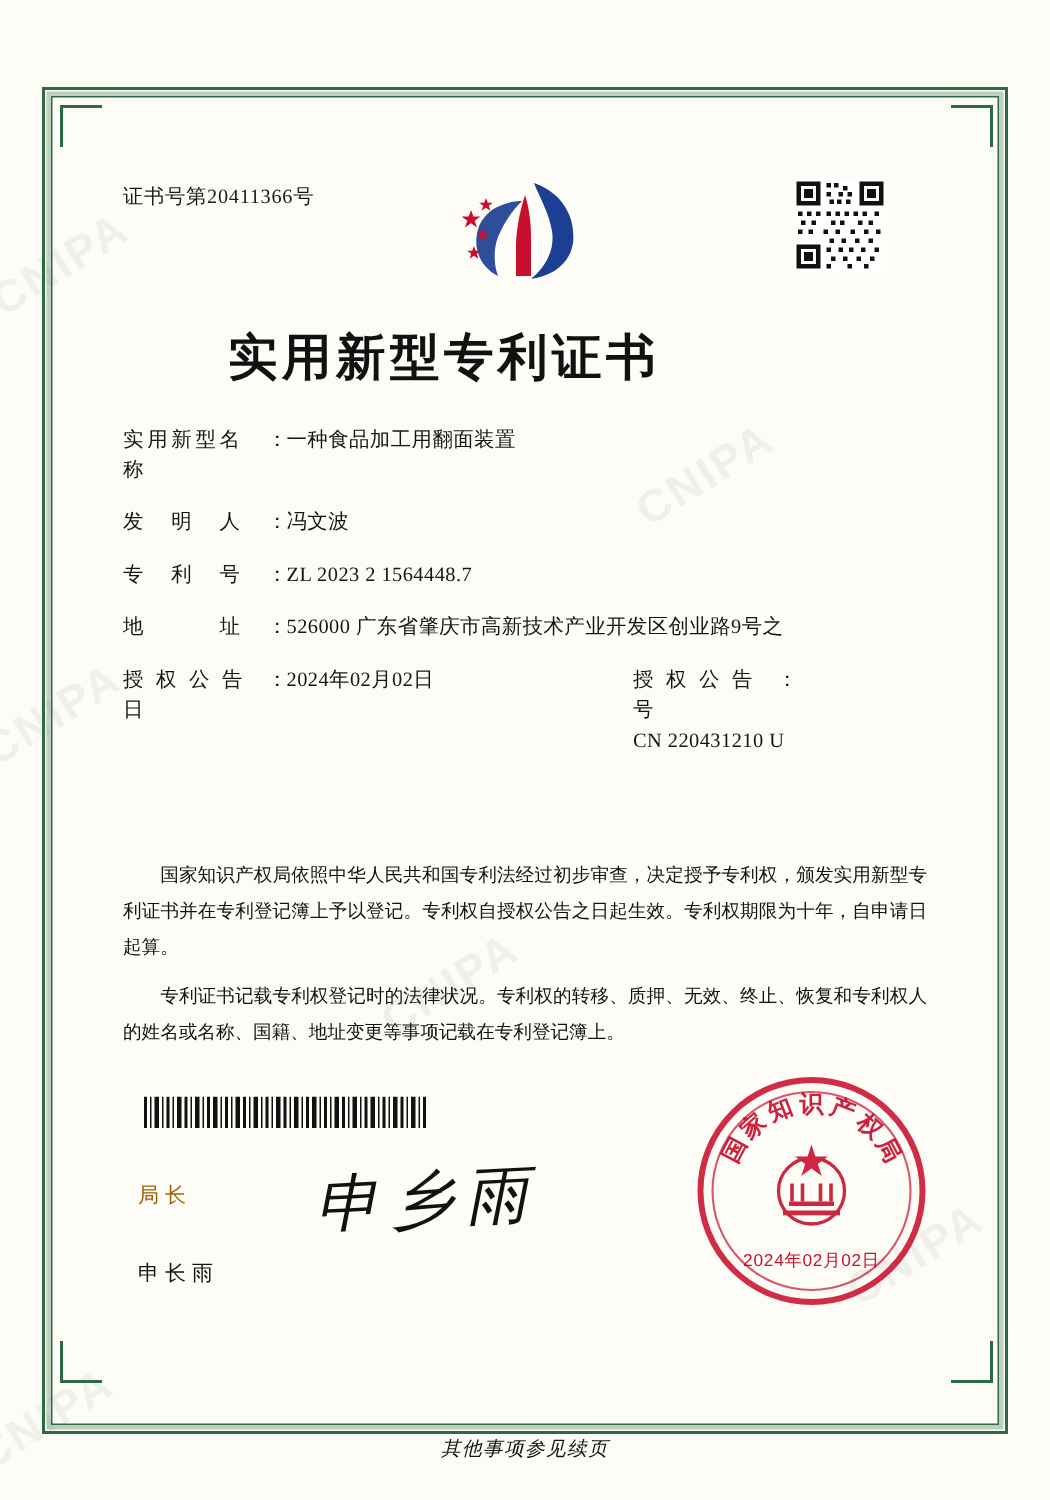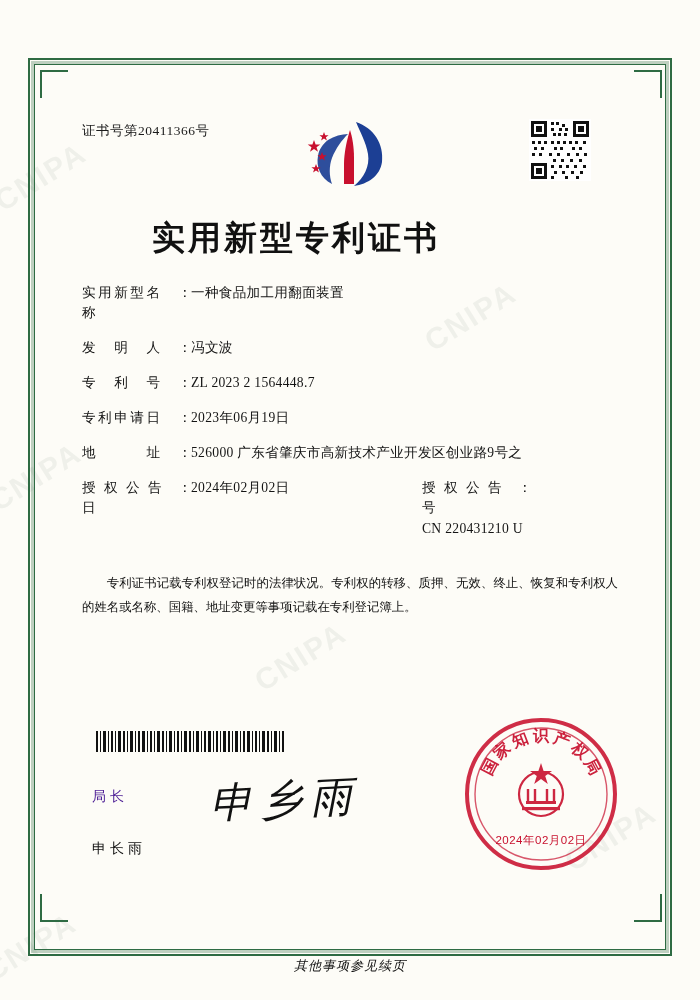--- a/index.html
+++ b/index.html
@@ -176,21 +176,21 @@
     left: 96px; top: 731px;
     width: 190px; height: 21px;
   }
 
   
   .sig-label {
     position: absolute;
     left: 92px; top: 788px;
     font-size: 14px;
     letter-spacing: 4px;
-    color: #4c1d95;
+    color: #a16207;
   }
   .sig-name {
     position: absolute;
     left: 92px; top: 840px;
     font-size: 14px;
     letter-spacing: 4px;
     color: #111;
   }
   .signature-script {
     position: absolute;
@@ -351,39 +351,37 @@
     </div>
 
     <div class="field-row">
       <span class="field-label">发　明　人</span><span class="field-colon">：</span><span class="field-value">冯文波</span>
     </div>
 
     <div class="field-row">
       <span class="field-label">专　利　号</span><span class="field-colon">：</span><span class="field-value">ZL 2023 2 1564448.7</span>
     </div>
 
-    <div class="field-row">
-      <span class="field-label">专利申请日</span><span class="field-colon">：</span><span class="field-value">2023年06月19日</span>
-    </div>
 
 
     <div class="field-row">
       <span class="field-label">地　　　址</span><span class="field-colon">：</span><span class="field-value">526000 广东省肇庆市高新技术产业开发区创业路9号之</span>
     </div>
 
     <div class="field-row" style="margin-top:2px;">
       <span class="field-label">授 权 公 告 日</span><span class="field-colon">：</span><span class="field-value">2024年02月02日</span>
       <span class="inline-extra">
         <span class="field-label">授 权 公 告 号</span><span class="field-colon">：</span><span class="field-value">CN 220431210 U</span>
       </span>
     </div>
 
   </div>
 
   <div class="paras">
+    <div class="para">国家知识产权局依照中华人民共和国专利法经过初步审查，决定授予专利权，颁发实用新型专利证书并在专利登记簿上予以登记。专利权自授权公告之日起生效。专利权期限为十年，自申请日起算。</div>
     <div class="para">专利证书记载专利权登记时的法律状况。专利权的转移、质押、无效、终止、恢复和专利权人的姓名或名称、国籍、地址变更等事项记载在专利登记簿上。</div>
   </div>
 
   <div class="barcode">
     <svg width="190" height="21" viewBox="0 0 190 21">
       <g fill="#111">
         <rect x="0" y="0" width="2" height="21"></rect>
           <rect x="4" y="0" width="1" height="21"></rect>
         <rect x="7" y="0" width="3" height="21"></rect>
           <rect x="12" y="0" width="1" height="21"></rect>

